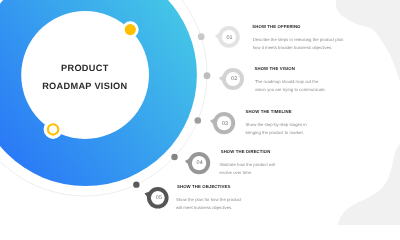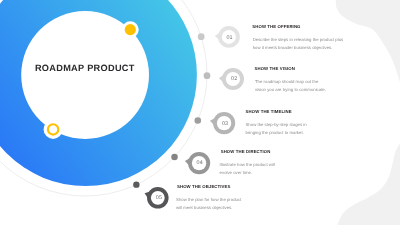--- a/index.html
+++ b/index.html
@@ -52,21 +52,22 @@
       <circle cx="130.3" cy="29.6" r="8.4" fill="#fff"></circle>
       <circle cx="130.3" cy="29.6" r="5.6" fill="#FFC000"></circle>
     </g>
     <g>
       <circle cx="53.1" cy="129.4" r="9.5" fill="#fff"></circle>
       <circle cx="53.1" cy="129.4" r="5.2" fill="none" stroke="#FFC000" stroke-width="2.1"></circle>
     </g>
   </svg>
 
   <div id="titleblock" style="left:24.8px;top:58.9px;width:120px;">
-    <div>ROADMAP PRODUCT</div>
+    <div>PRODUCT</div>
+    <div>ROADMAP VISION</div>
   </div>
 
   <div id="steps">
       <div class="step">
         <svg width="37.8" height="37.8" viewBox="0 0 37.8 37.8" style="position: absolute; left: 209.7px; top: 18.2px;">
           <path d="M4.83 17.92 L10.36 22.82 L10.99 13.83 Z" fill="#e3e3e3"></path>
           <circle cx="18.9" cy="18.9" r="10.90" fill="#e3e3e3"></circle>
           <circle cx="18.9" cy="18.9" r="7.00" fill="#ffffff"></circle>
         </svg>
         <div class="step-num" style="left: 217.6px; top: 35.7px; width: 24px;">01</div>

